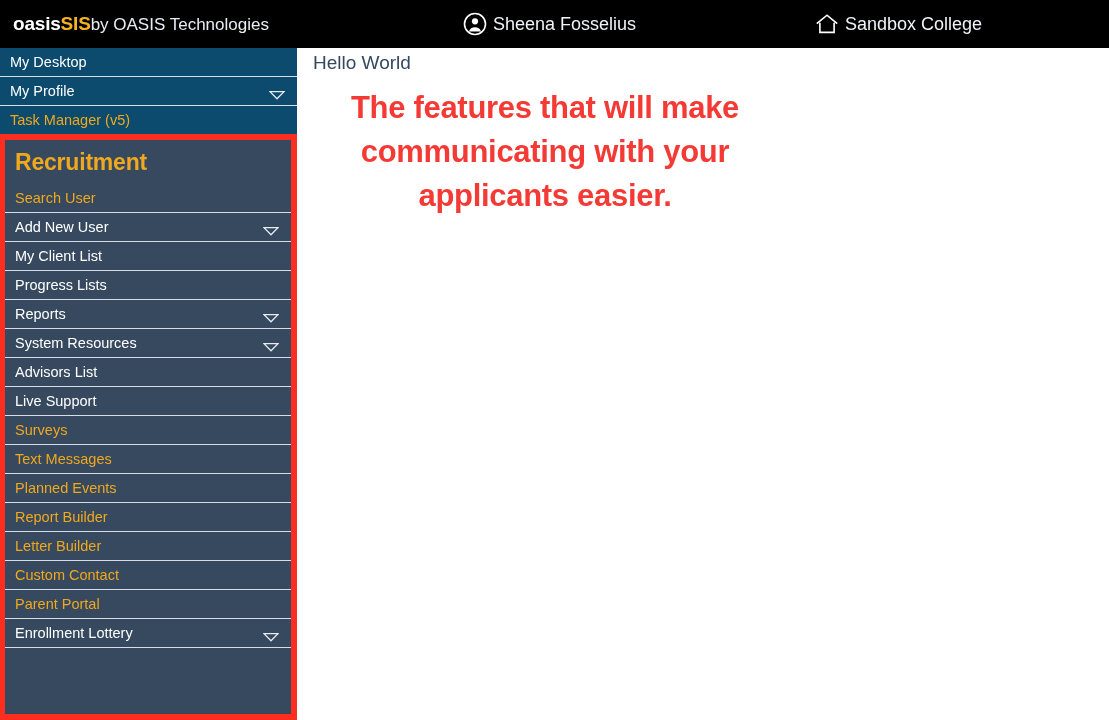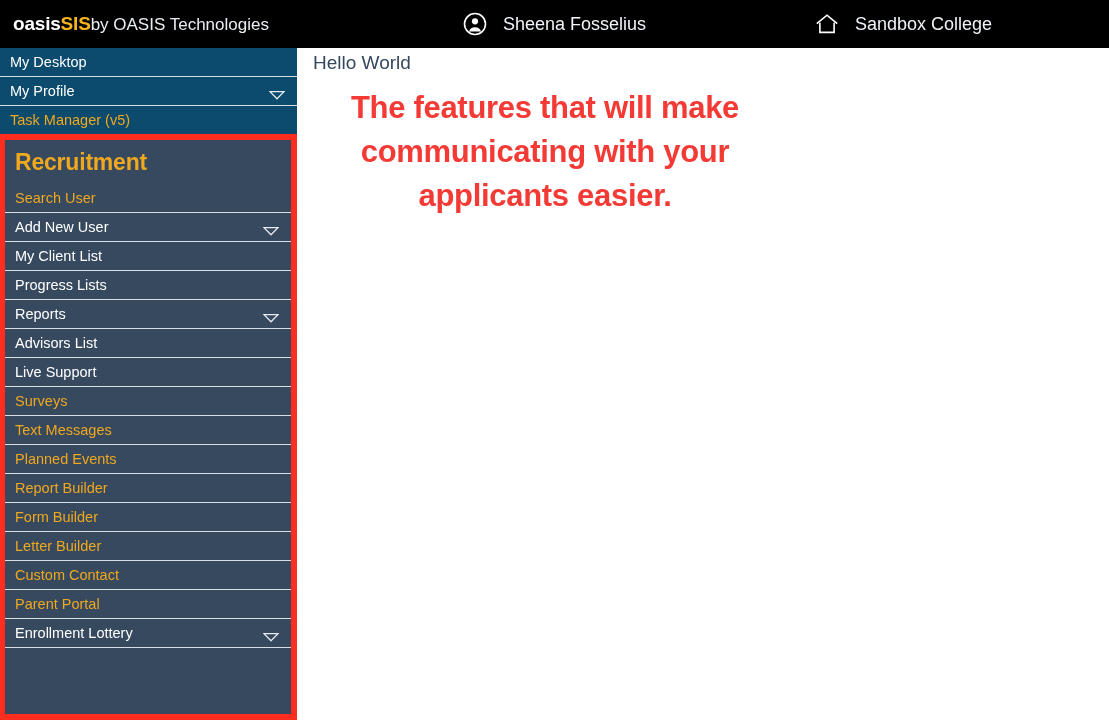--- a/index.html
+++ b/index.html
@@ -64,21 +64,21 @@
   .hdr-school {
     position: absolute;
     left: 815px;
     display: flex;
     align-items: center;
     white-space: nowrap;
   }
   .hdr-label {
     font-size: 18px;
     color: #f0f3f7;
-    margin-left: 16px;
+    margin-left: 6px;
     font-weight: 400;
   }
   .icon-svg { display: block; }
 
   
   .sidebar {
     position: absolute;
     top: 48px; left: 0;
     width: 297px;
     height: 672px;
@@ -249,39 +249,42 @@
             <div class="nav-item">
               <span class="nav-label">Progress Lists</span>
             </div>
             <div class="nav-item">
               <span class="nav-label">Reports</span>
               <span class="chev"><svg width="16" height="10" viewBox="0 0 16 10">
                   <path d="M1 1.6 L15 1.6 L8 8.8 Z" fill="none" stroke="#e8ecf1" stroke-width="1.3" stroke-linejoin="miter"></path>
                 </svg></span>
             </div>
             <div class="nav-item">
+              <span class="nav-label">System Resources</span>
+              <span class="chev"><svg width="16" height="10" viewBox="0 0 16 10">
+                  <path d="M1 1.6 L15 1.6 L8 8.8 Z" fill="none" stroke="#e8ecf1" stroke-width="1.3" stroke-linejoin="miter"></path>
+                </svg></span>
+            </div>
+            <div class="nav-item">
               <span class="nav-label">Advisors List</span>
             </div>
             <div class="nav-item">
               <span class="nav-label">Live Support</span>
             </div>
             <div class="nav-item">
               <span class="nav-label gold">Surveys</span>
             </div>
             <div class="nav-item">
               <span class="nav-label gold">Text Messages</span>
             </div>
             <div class="nav-item">
               <span class="nav-label gold">Planned Events</span>
             </div>
             <div class="nav-item">
               <span class="nav-label gold">Report Builder</span>
-            </div>
-            <div class="nav-item">
-              <span class="nav-label gold">Form Builder</span>
             </div>
             <div class="nav-item">
               <span class="nav-label gold">Letter Builder</span>
             </div>
             <div class="nav-item">
               <span class="nav-label gold">Custom Contact</span>
             </div>
             <div class="nav-item">
               <span class="nav-label gold">Parent Portal</span>
             </div>

